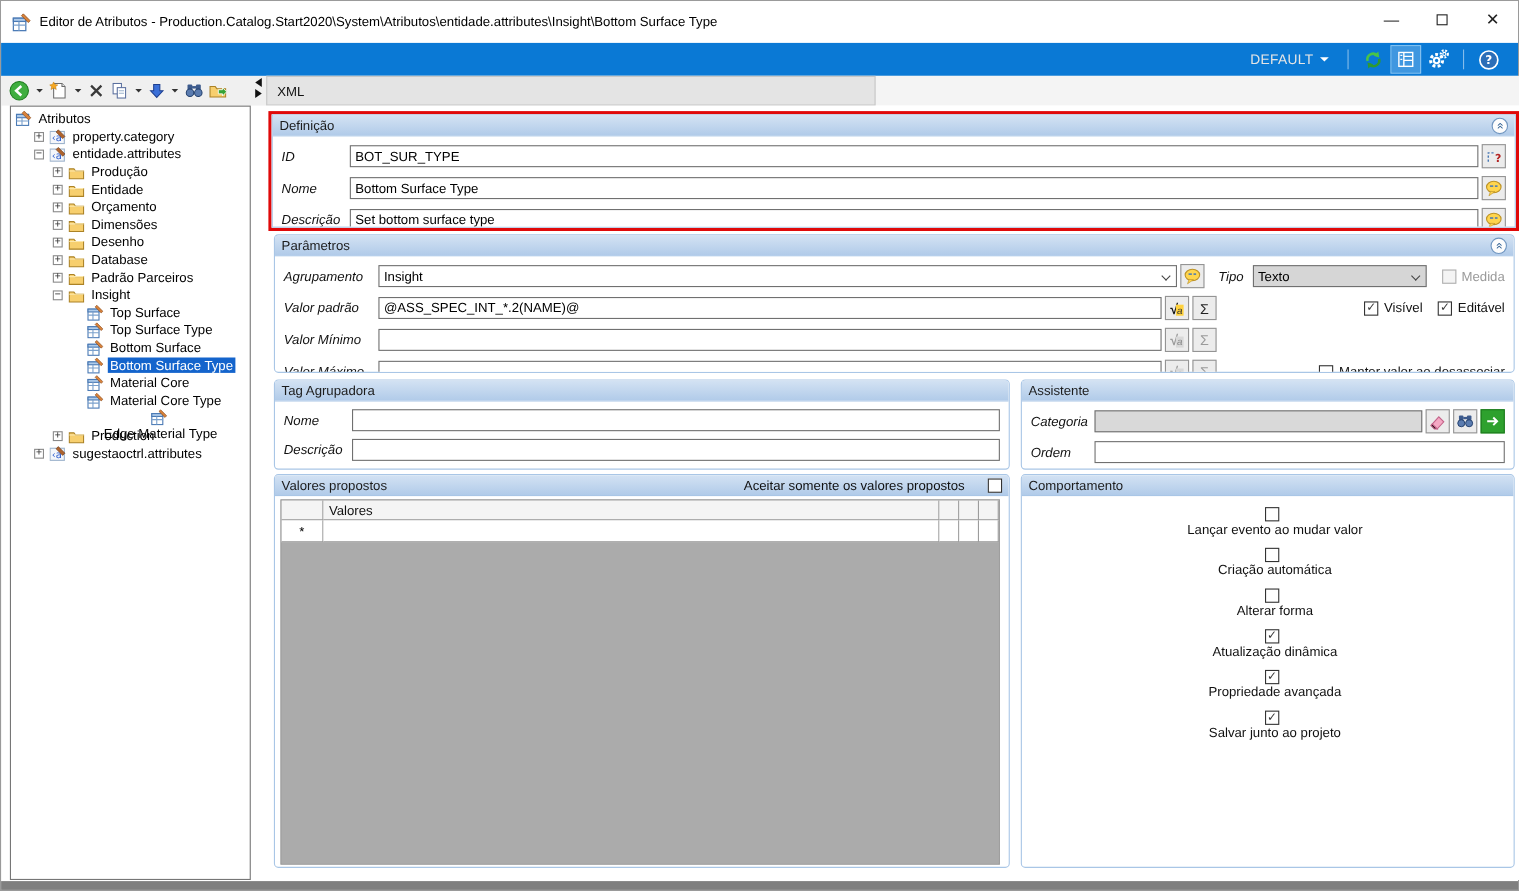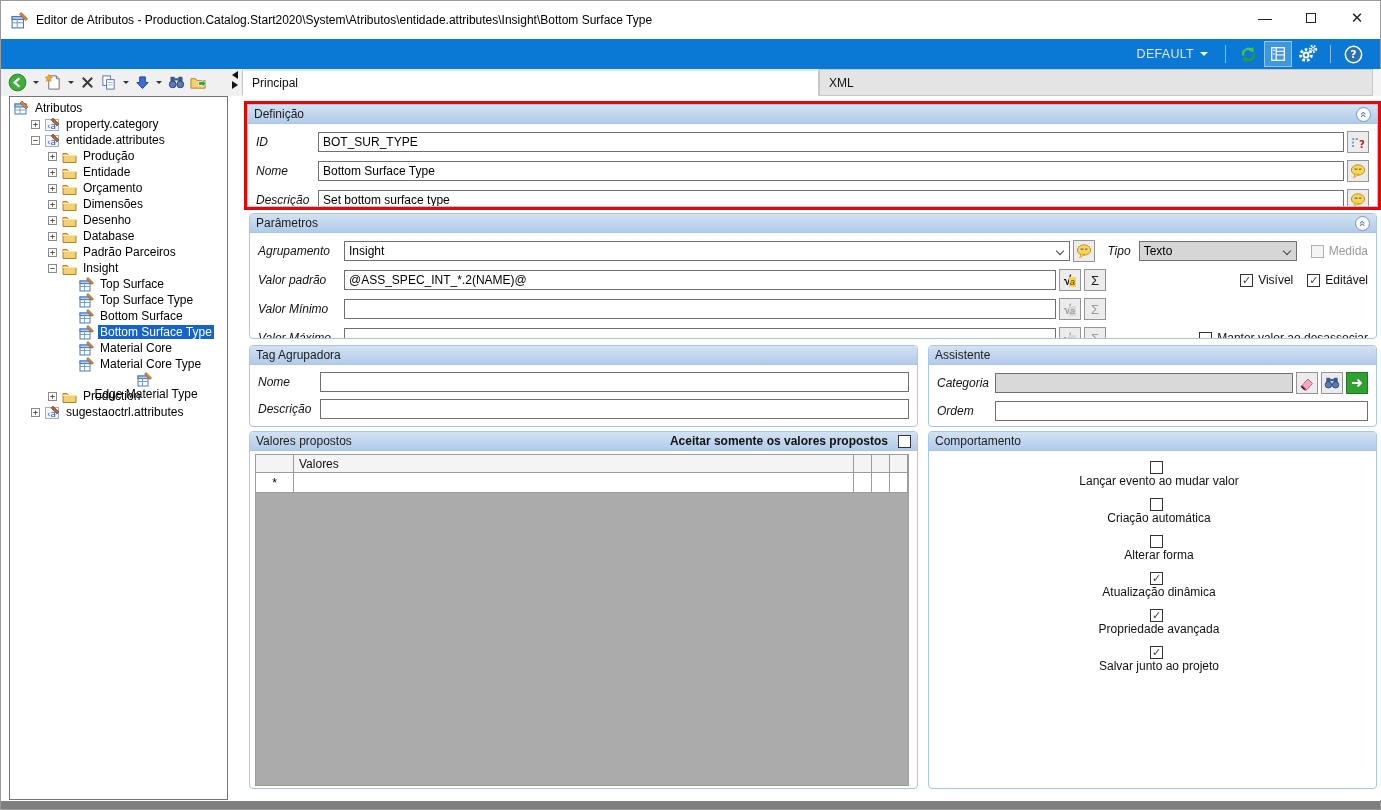--- a/index.html
+++ b/index.html
@@ -116,21 +116,21 @@
   .c-rh { width:38px; flex:none; }
   .c-val { flex:1; justify-content:flex-start !important; }
   .c-sm { width:18px; flex:none; }
   .vt-fill { flex:1; background:#ababab; }
 
   
   .beh-row { display:flex; align-items:center; margin:10px 0 0 8px;flex-direction:column; }
 
   .bottom-edge { position:absolute; left:0; bottom:0; width:100%; height:8px; background:#7f7f7f; }
 
-  .accept-group { margin-left:auto; display:flex; align-items:flex-end; gap:10px;font-weight:bold; }
+  .accept-group { margin-left:auto; display:flex; align-items:flex-end; gap:21px; }
 </style>
 </head>
 <body>
 
 <div class="win">
 
   <div class="titlebar">
     <span class="appicon">
       <svg viewBox="0 0 15 15">
           <rect x="1" y="4" width="10" height="10" fill="#fff" stroke="#4a7ab5"></rect>
@@ -474,23 +474,20 @@
             <text x="2" y="11.5" font-size="9" fill="#2255cc" font-family="DejaVu Sans">‹a</text>
             <polygon points="8,1 14,7 12,9 6,3" fill="#b0642e" stroke="#6e3a14" stroke-width="0.6"></polygon>
           </svg>
         </span>
         <span class="tlabel">sugestaoctrl.attributes</span>
       </div>
     </div>
 
   <div class="main">
     <div class="tabs">
-      <div class="tab active">
-        <span>Principal</span>
-      </div>
       <div class="tab inactive">
         <span>XML</span>
       </div>
     </div>
 
     <div class="content">
 
       <div class="red-wrap">
         <div class="section">
           <div class="sec-header">

